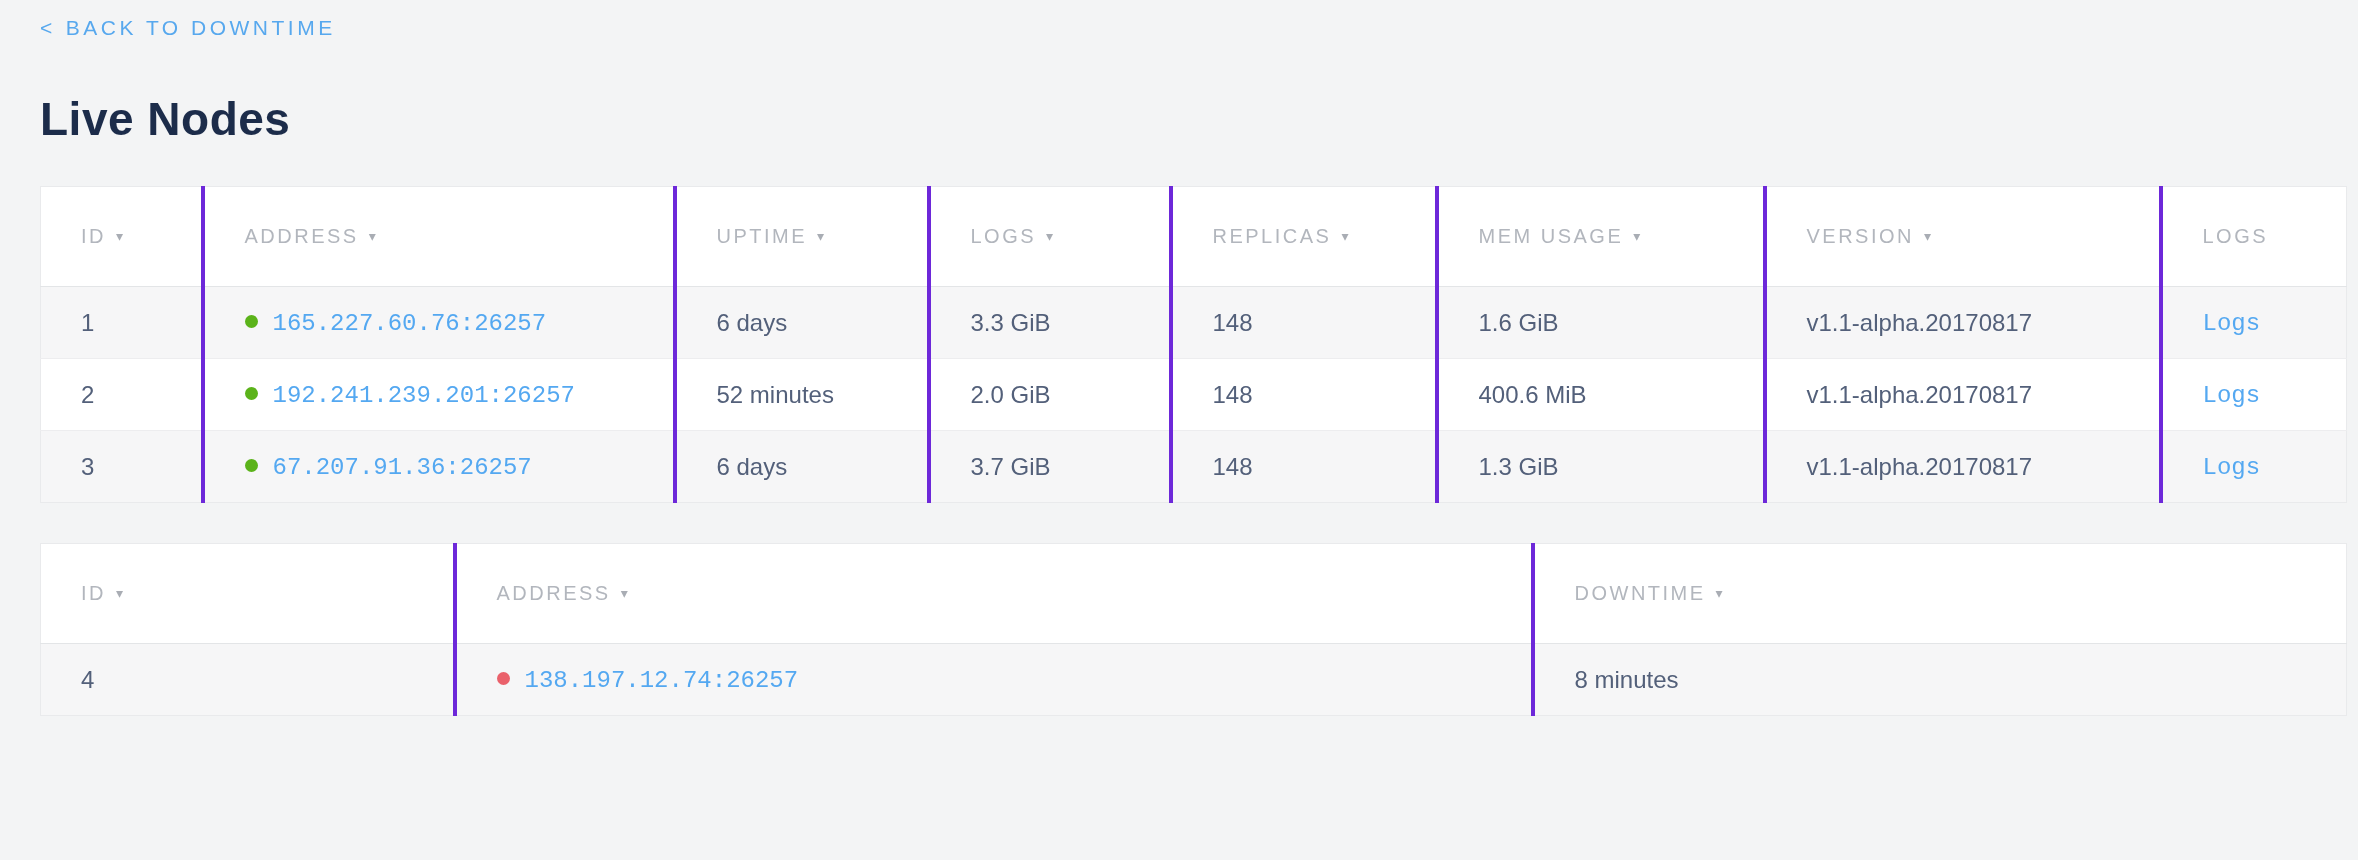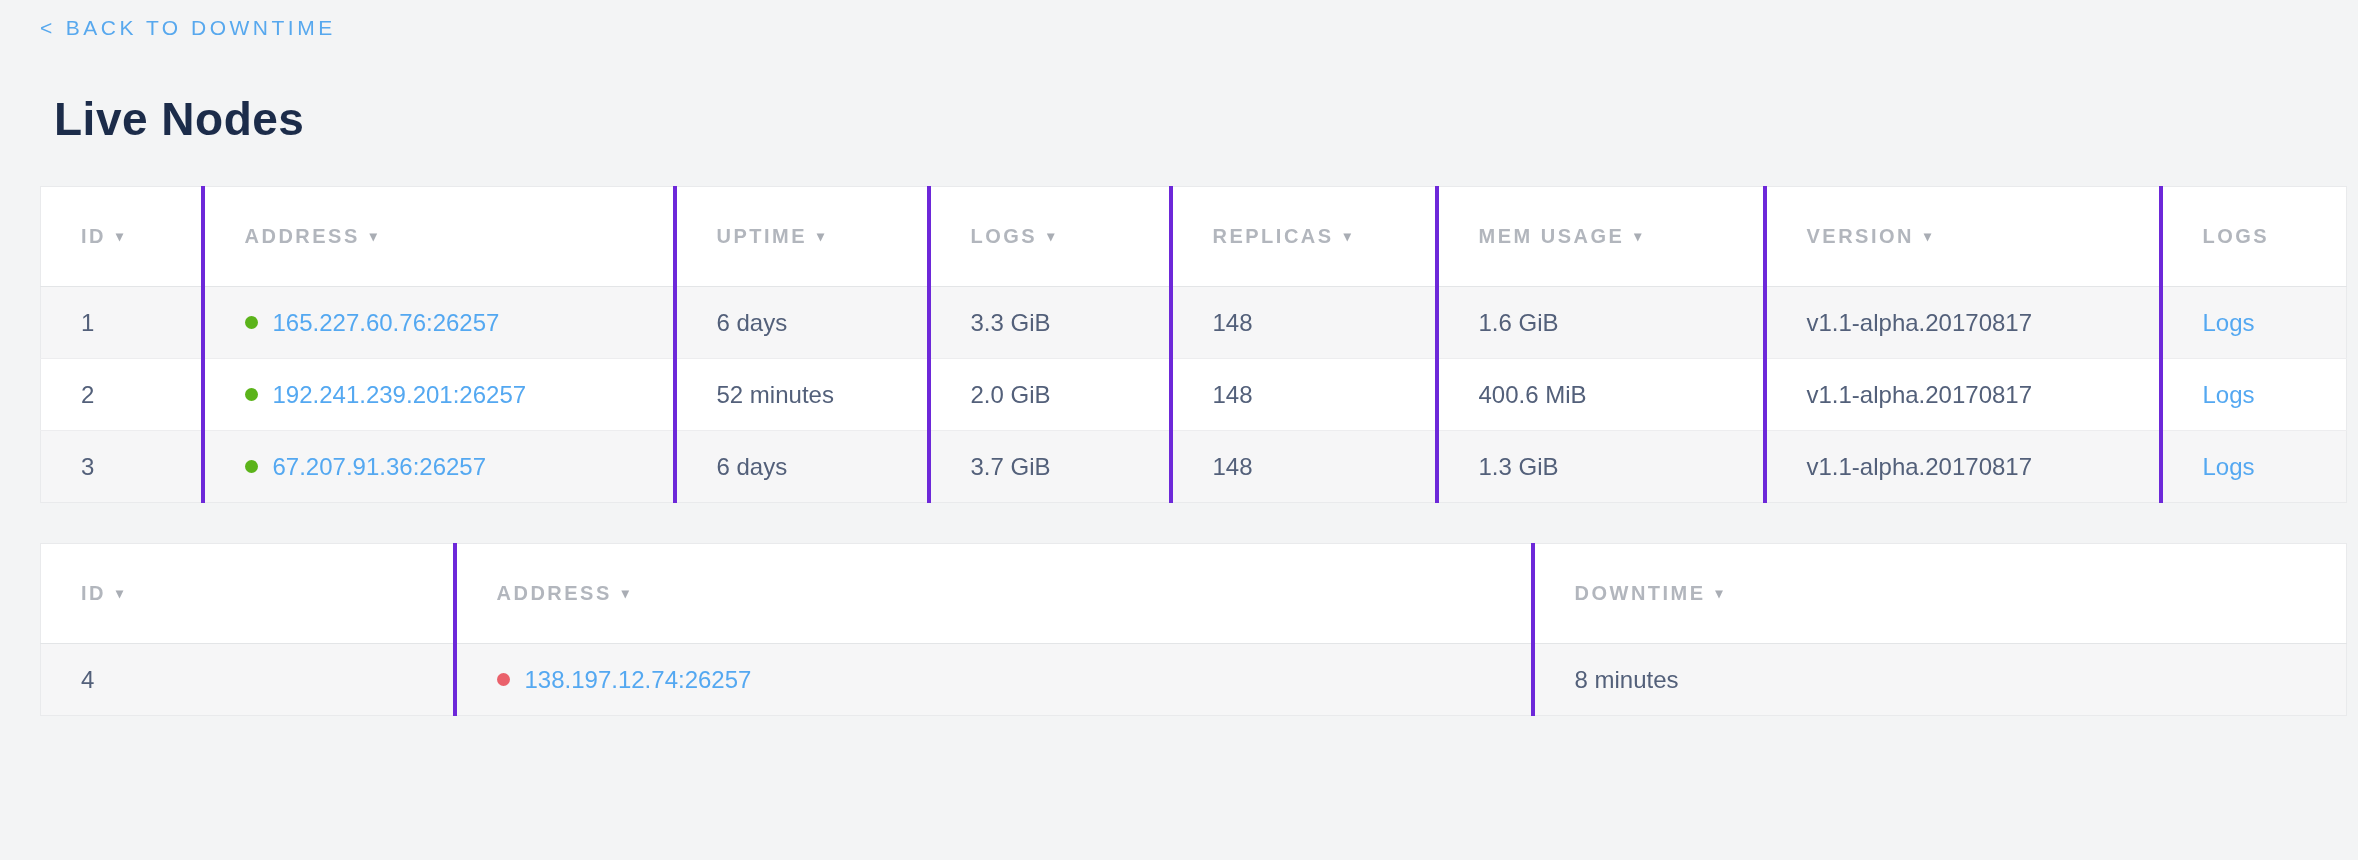--- a/index.html
+++ b/index.html
@@ -18,21 +18,21 @@
     font-size: 21px;
     font-weight: 500;
     letter-spacing: 3.5px;
     text-decoration: none;
     cursor: pointer;
     white-space: nowrap;
   }
   .back-link .chev { margin-right: 10px; }
 
   .section-title {
-    margin: 14px;
+    margin: 0;
     color: #1c2c4a;
     font-size: 46px;
     font-weight: bold;
     letter-spacing: 0.5px;
   }
   .title-live { margin-top: 52px; }
   .title-dead { margin-top: 58px; }
 
   table {
     border-collapse: collapse;
@@ -49,21 +49,21 @@
     border-left: 4px solid #6d28d9;
     overflow: hidden;
     white-space: nowrap;
   }
   th:first-child, td:first-child { border-left: none; }
   th {
     height: 100px;
     background: #ffffff;
     color: #b2b6bd;
     font-size: 20px;
-    font-weight: bold;
+    font-weight: normal;
     letter-spacing: 2.5px;
     cursor: pointer;
   }
   .sort-arrow {
     font-size: 14px;
     color: #a9adb4;
     margin-left: 10px;
     vertical-align: 2px;
   }
   td {
@@ -74,20 +74,21 @@
   thead tr { border-bottom: 1px solid #e3e5e7; }
   tbody tr { border-top: 1px solid #ededef; }
   tbody tr:first-child { border-top: none; }
   tbody tr:nth-child(odd)  { background: #f6f6f7; }
   tbody tr:nth-child(even) { background: #ffffff; }
 
   a.cell-link {
     color: #54a8f1;
     text-decoration: none;
     cursor: pointer;
+    font-family: Liberation Mono, monospace;
   }
   .status-dot {
     display: inline-block;
     width: 13px; height: 13px;
     border-radius: 50%;
     margin-right: 15px;
     vertical-align: middle;
     position: relative; top: -2px;
   }
   .dot-live { background: #5bb31a; }

